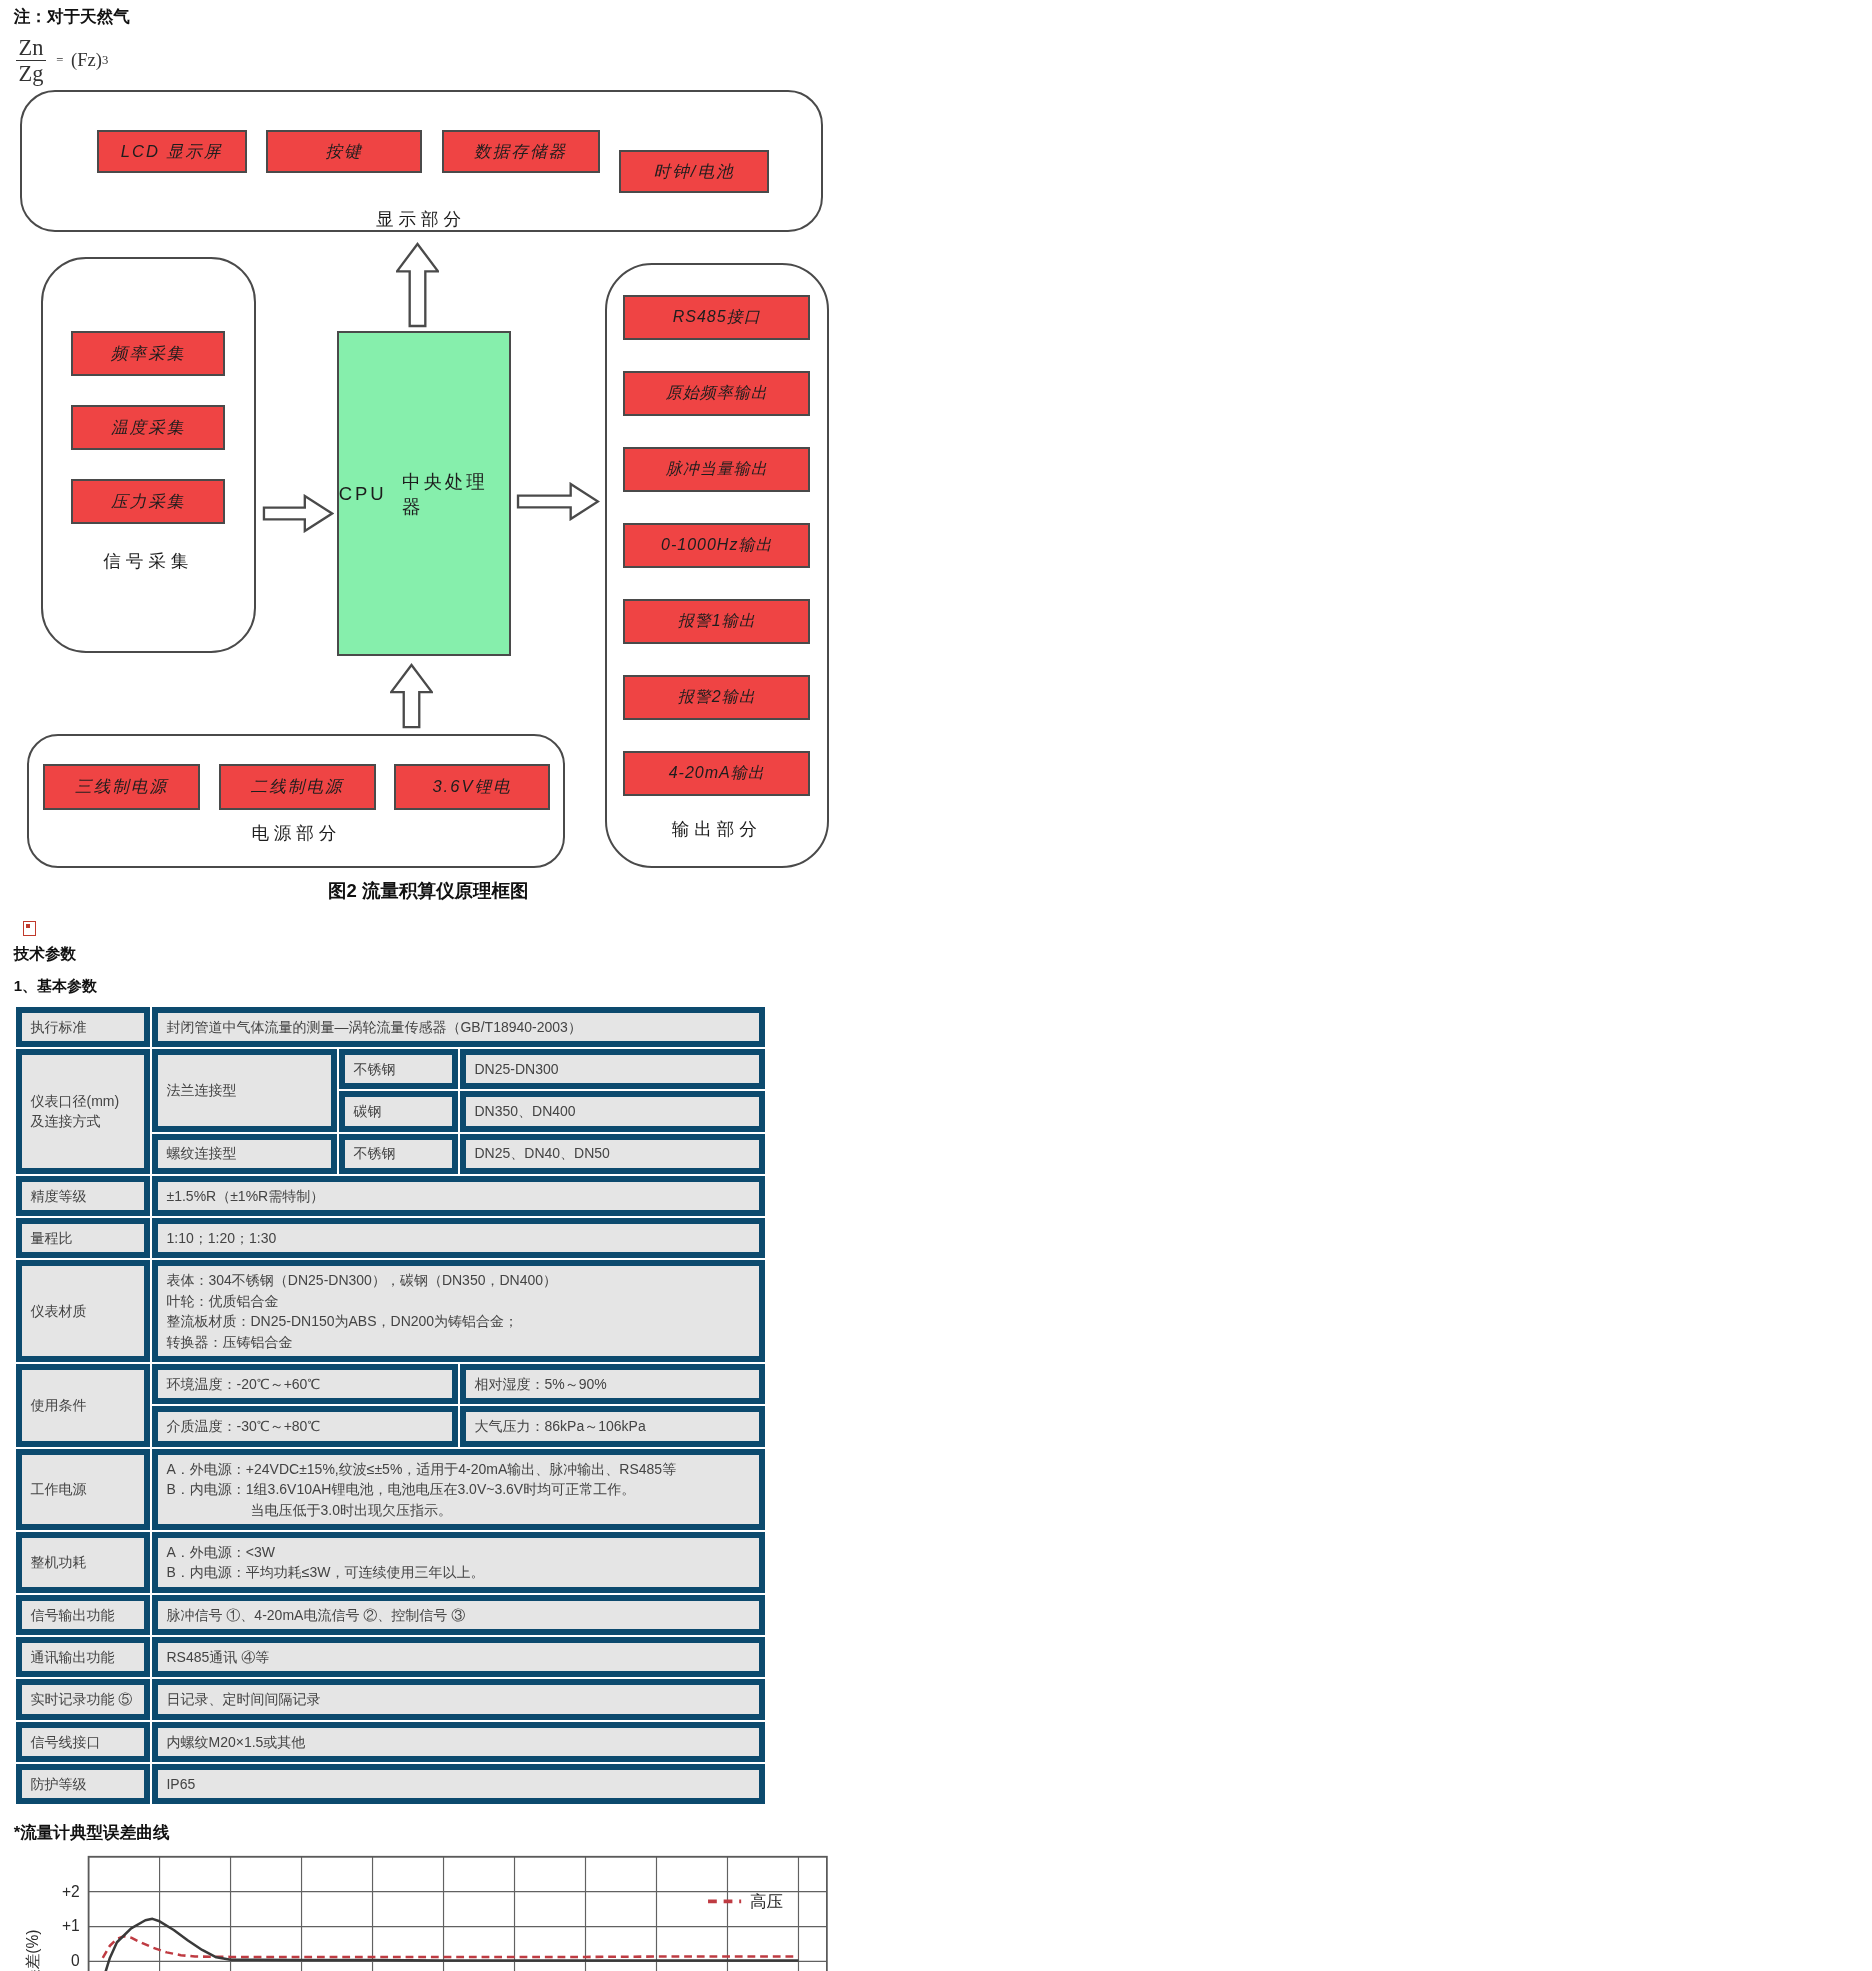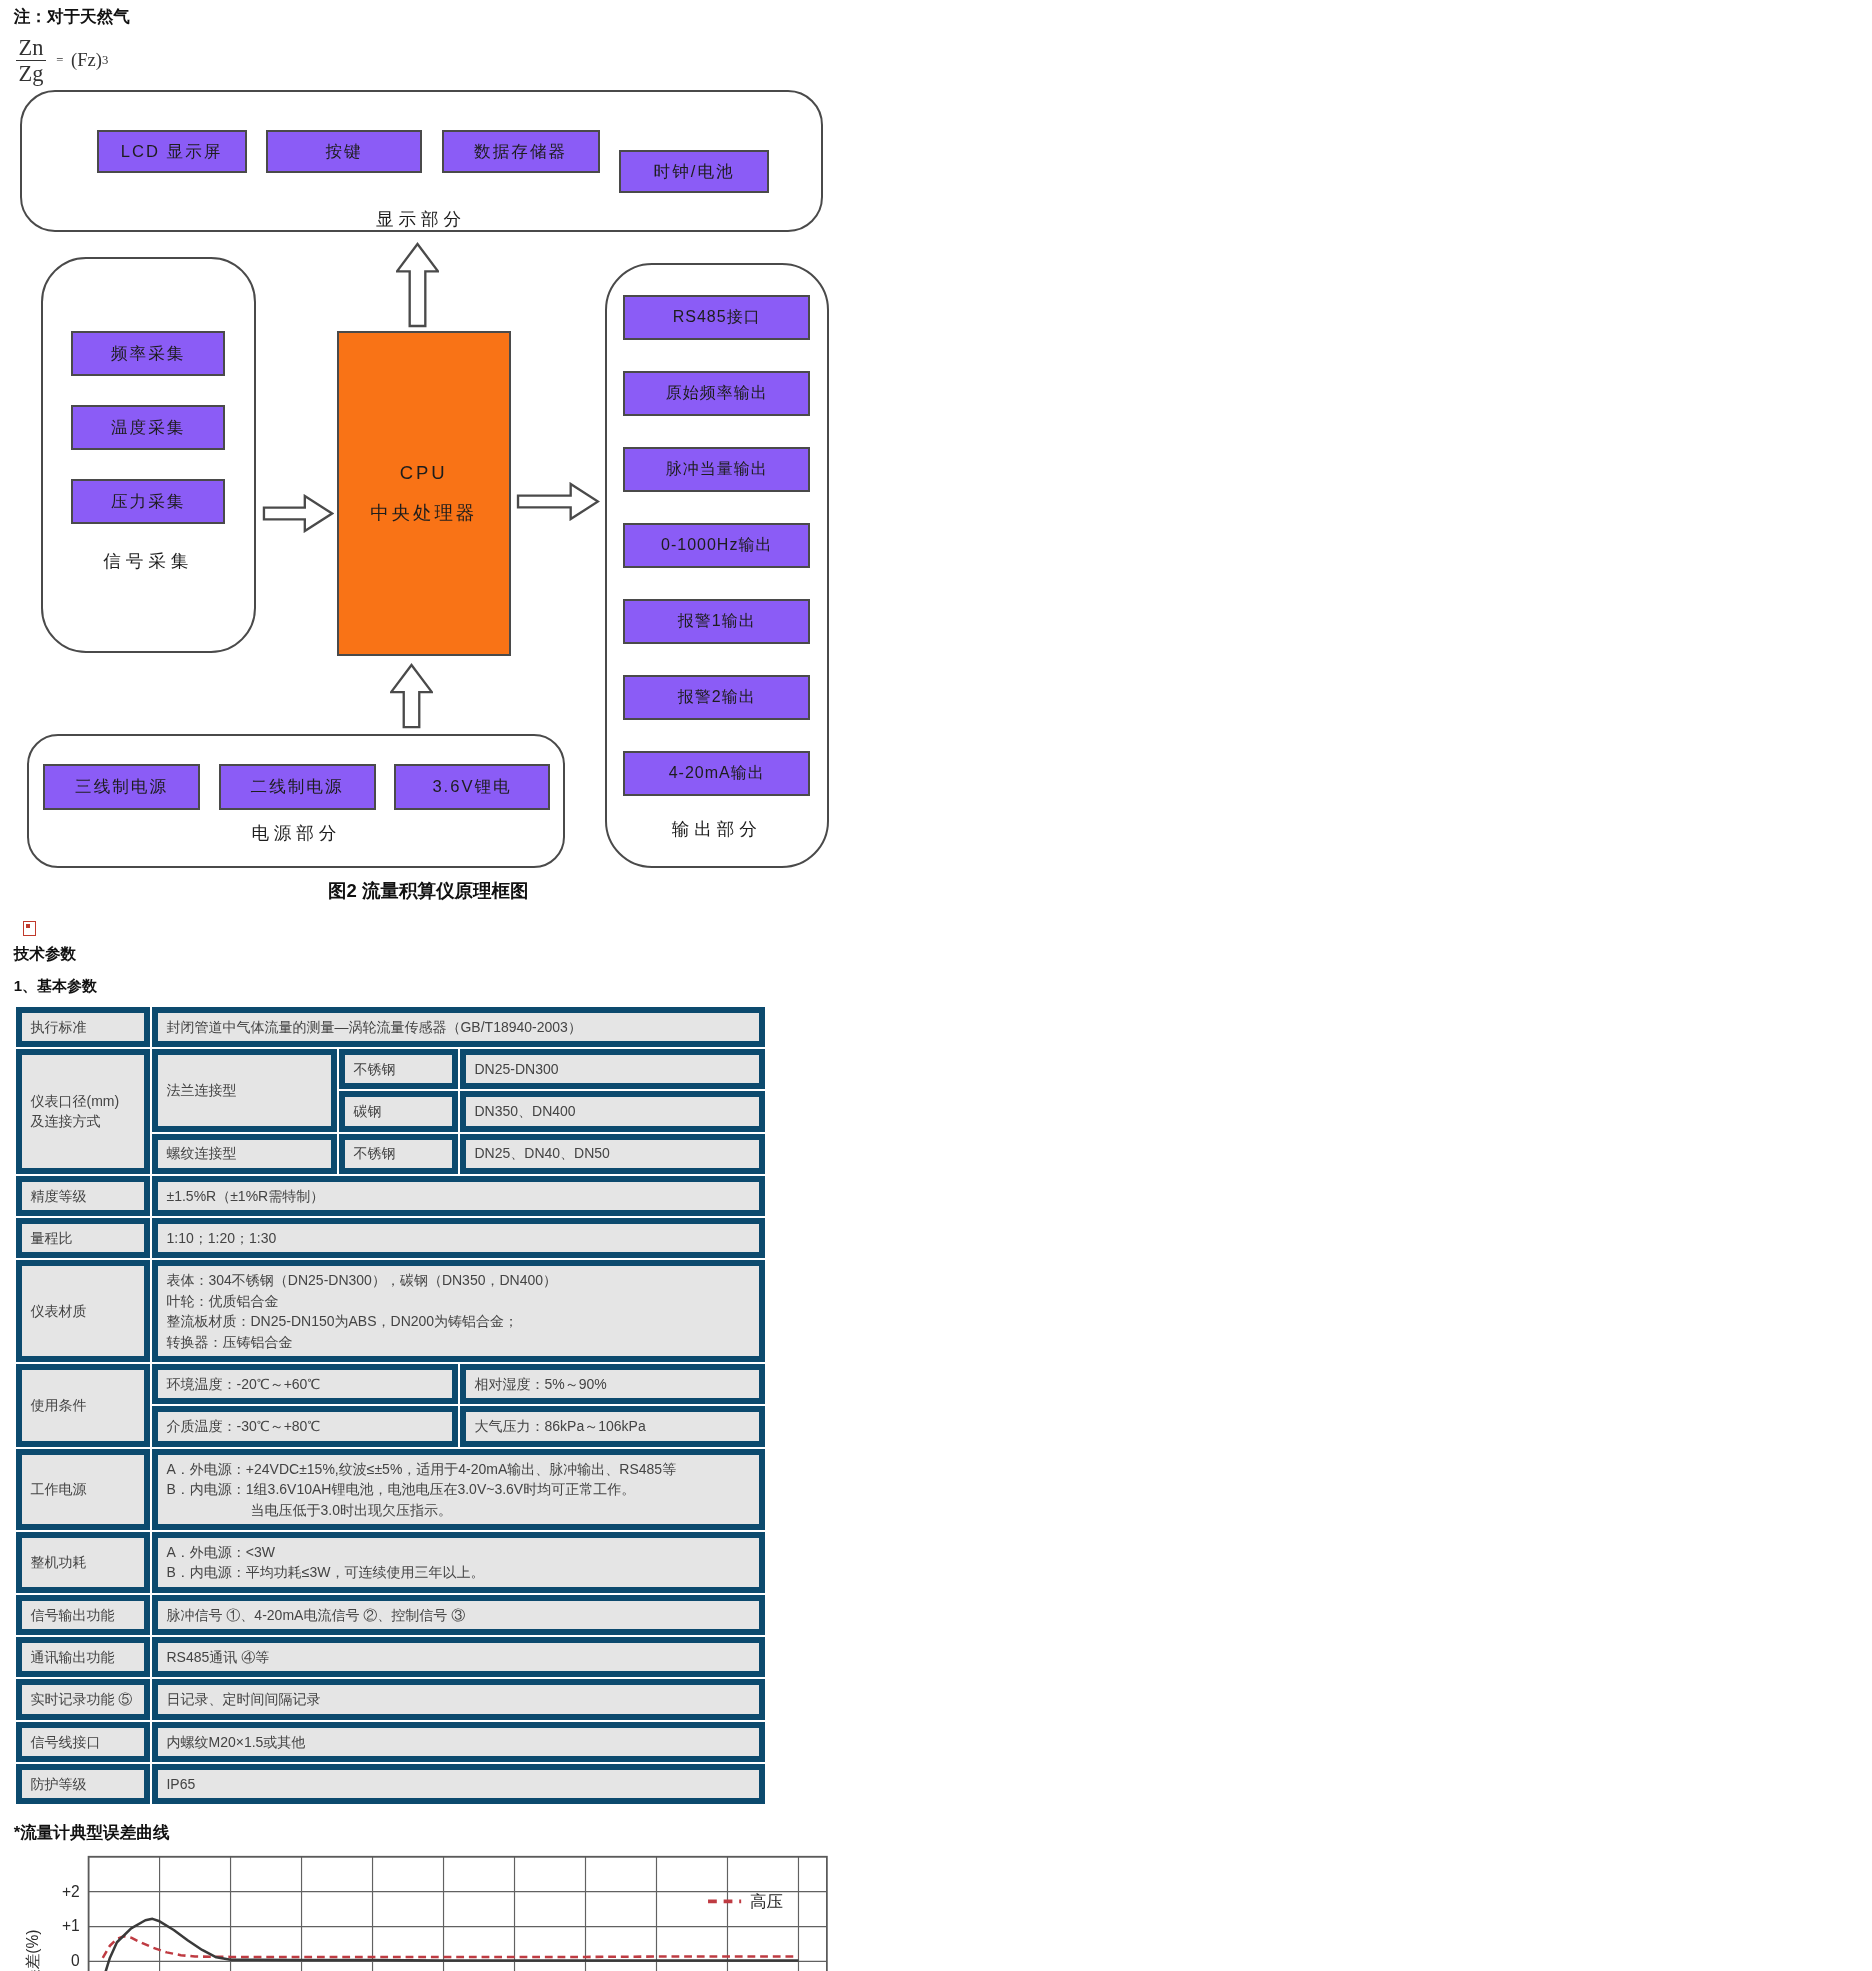--- a/index.html
+++ b/index.html
@@ -12,41 +12,41 @@
   .frac .num{border-bottom:1.5px solid #333;padding:0 2.9px 1px 2.9px;}
   .frac .den{padding-top:1px;}
   .eq{font-size:12.7px;margin:0 7.8px 0 9.8px;color:#333;}
   .fbase{font-size:18.5px;color:#333;}
   .fexp{font-size:12.7px;vertical-align:super;color:#333;}
   .note-desc{font-size:16px;color:#1c1c1c;height:25px;margin-top:2px;}
 
   
   .diagram{position:relative;height:821px;}
   .sec{position:absolute;border:2px solid #4a4a4a;border-radius:39px;background:#fff;box-sizing:border-box;}
-  .dbox{border:2px solid #4a4a4a;background:#8b5cf6;display:flex;align-items:center;justify-content:center;
-        font-size:16.6px;letter-spacing:2px;color:#1d1d1d;box-sizing:border-box;}
+  .dbox{border:2px solid #4a4a4a;background:#ef4444;display:flex;align-items:center;justify-content:center;
+        font-size:16.6px;letter-spacing:2px;color:#1d1d1d;box-sizing:border-box;font-style:italic;}
   .sec-label{text-align:center;font-size:17.6px;letter-spacing:4.9px;color:#1d1d1d;}
 
   .sec-display{left:5.9px;top:0;width:803px;height:142px;border-radius:35px;}
   .sec-display .hrow{display:flex;padding-top:38px;margin-left:75px;gap:19.5px;}
   .sec-display .dbox{height:43px;}
   .sec-display .dbox:nth-child(1){width:150px;}
   .sec-display .dbox:nth-child(2){width:156px;}
   .sec-display .dbox:nth-child(3){width:158px;}
   .sec-display .dbox:nth-child(4){width:150px;margin-top:20px;}
   .sec-display .sec-label{margin-top:13.7px;}
 
   .sec-signal{left:27px;top:167px;width:215px;height:396px;border-radius:45px;
               display:flex;flex-direction:column;align-items:center;padding-top:72px;gap:29px;}
   .sec-signal .dbox{width:154px;height:45px;}
   .sec-signal .sec-label{margin-top:-3.9px;}
 
   .cpu-box{position:absolute;left:323px;top:241px;width:174px;height:325px;border:2px solid #4a4a4a;
-           box-sizing:border-box;display:flex;flex-direction:column;align-items:center;justify-content:center;
-           gap:15.6px;font-size:18.5px;letter-spacing:2.9px;color:#1d1d1d;background:#f97316;}
+           box-sizing:border-box;display:flex;align-items:center;justify-content:center;
+           gap:15.6px;font-size:18.5px;letter-spacing:2.9px;color:#1d1d1d;background:#86efac;}
 
   .sec-output{left:591px;top:173px;width:224px;height:605px;border-radius:47px;
               display:flex;flex-direction:column;align-items:center;padding-top:30px;gap:31px;}
   .sec-output .dbox{width:187px;height:45px;font-size:16px;letter-spacing:1px;}
   .sec-output .sec-label{margin-top:-9.8px;}
 
   .sec-power{left:13.7px;top:644px;width:538px;height:134px;border-radius:31px;}
   .sec-power .hrow{display:flex;padding-top:28px;margin-left:13.7px;gap:18.5px;}
   .sec-power .dbox{height:46px;}
   .sec-power .dbox:nth-child(1){width:157px;}

